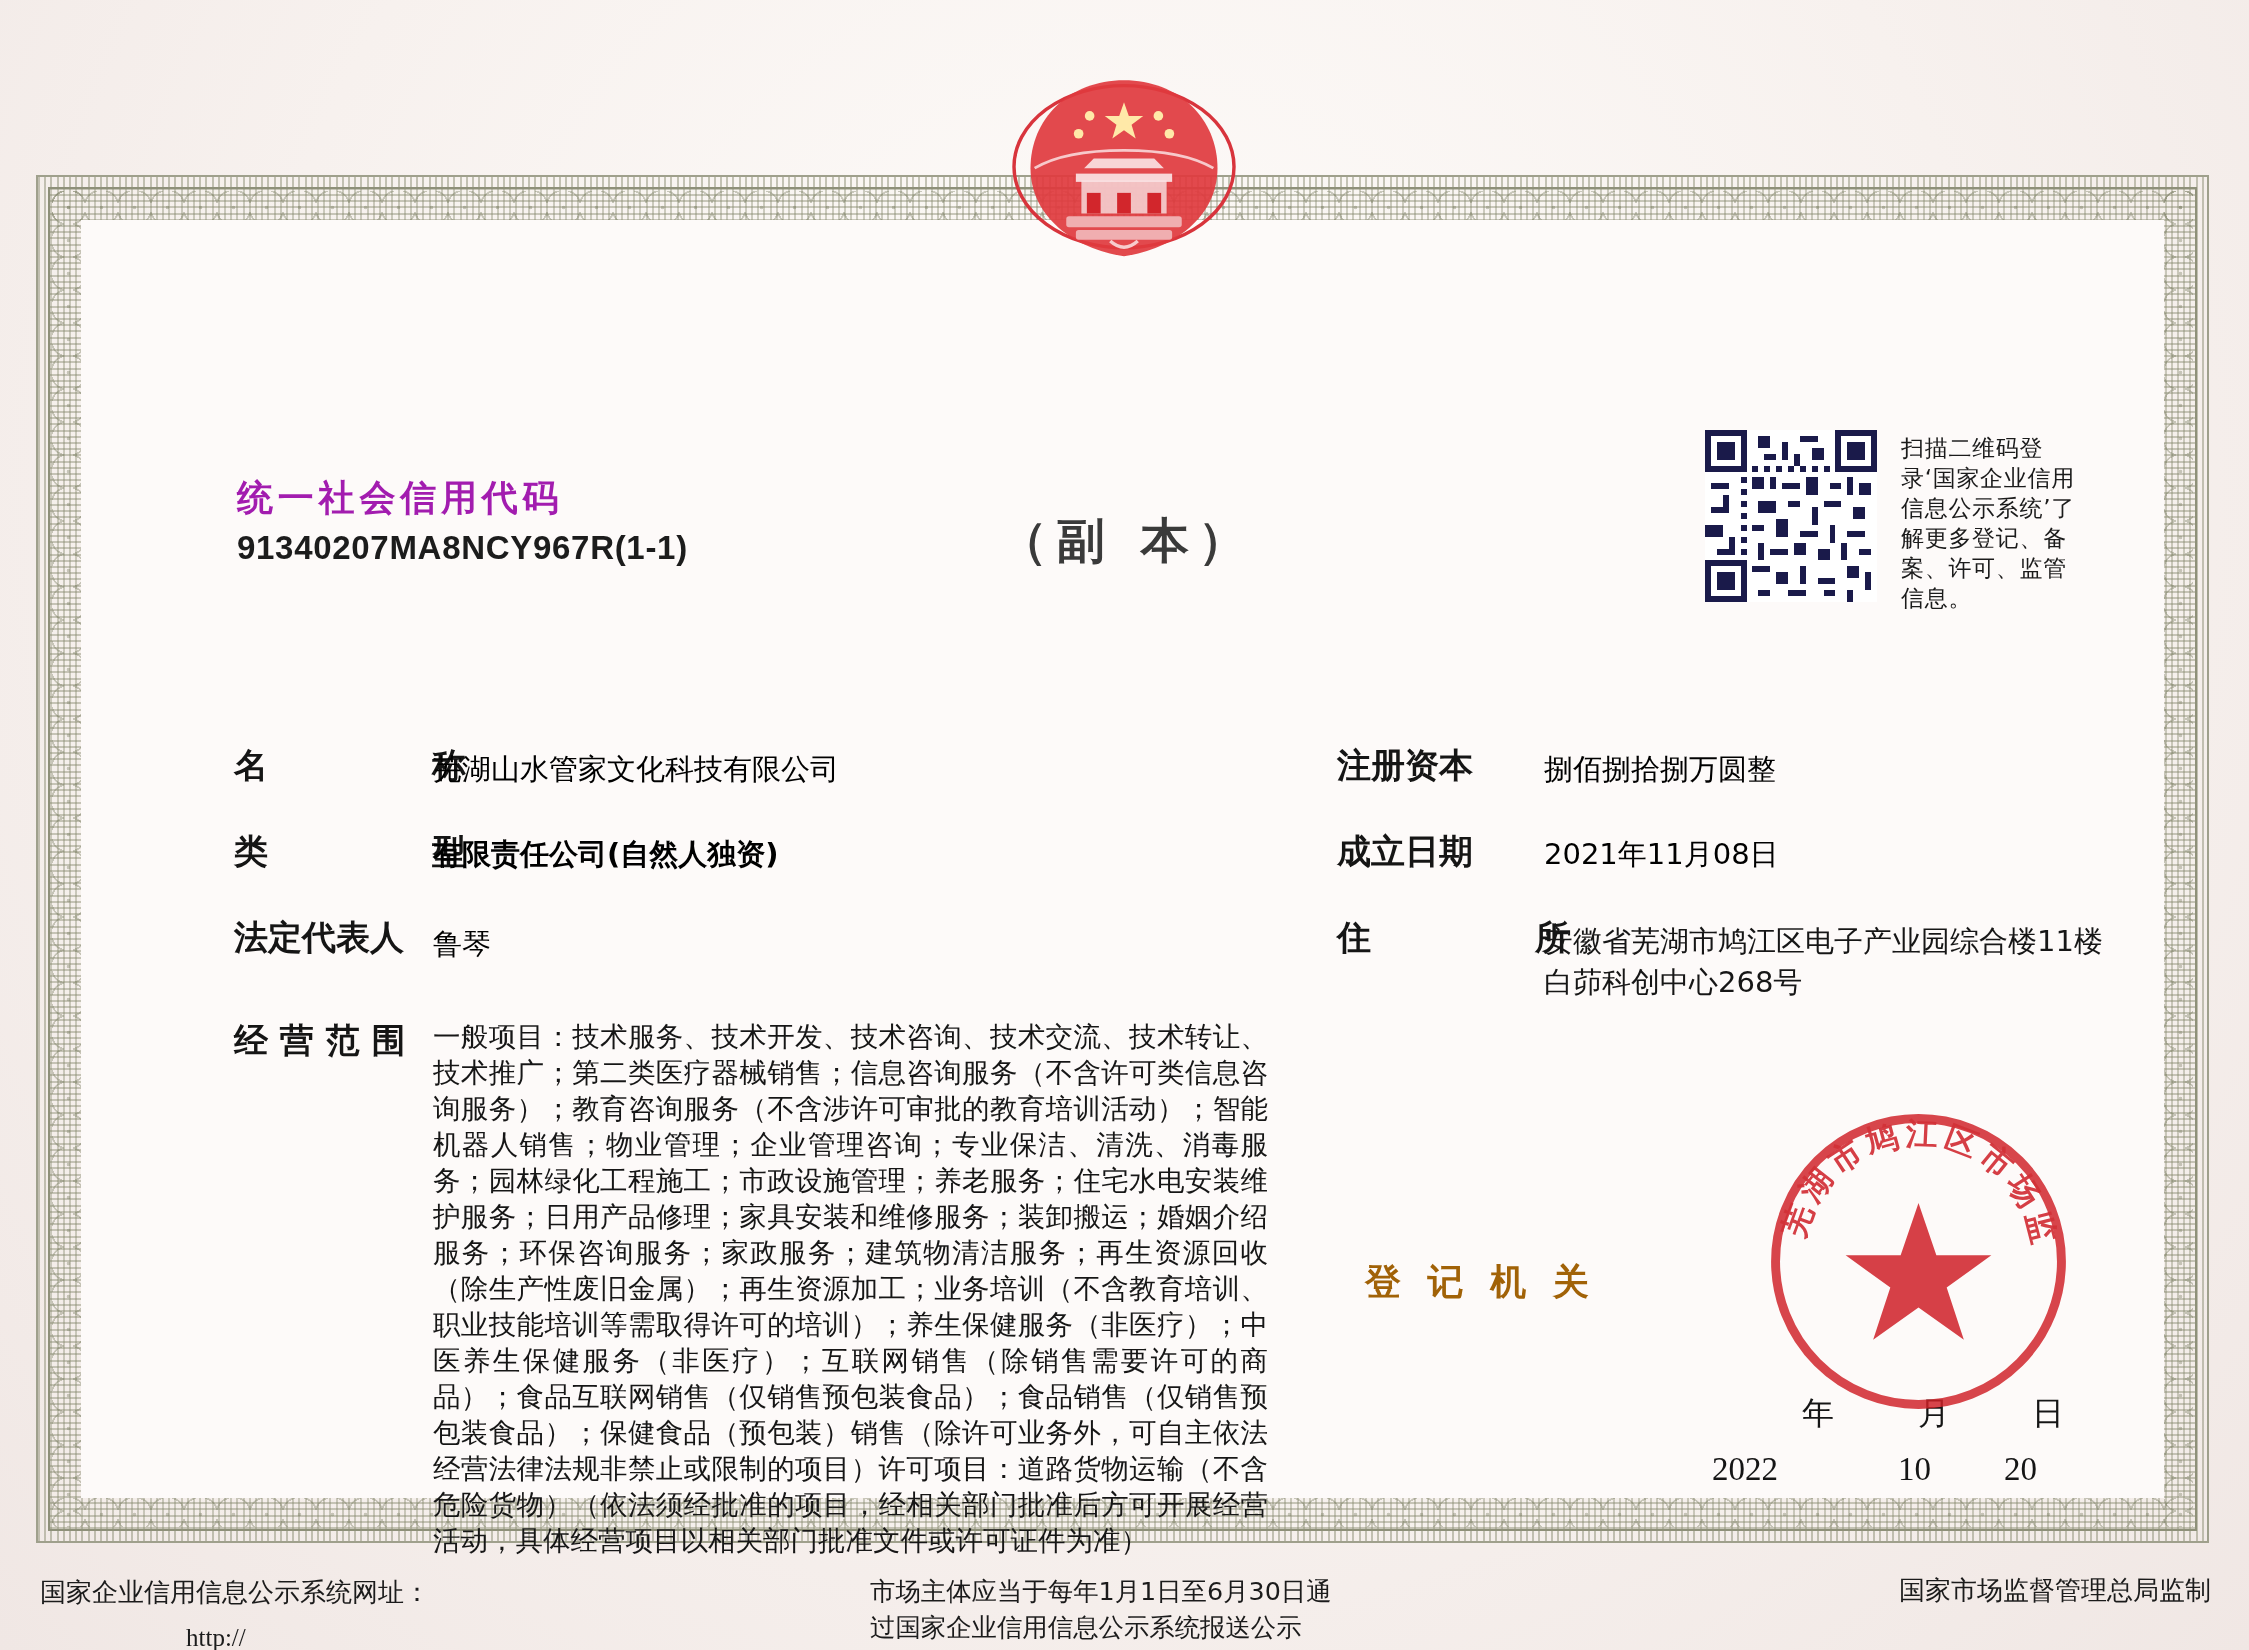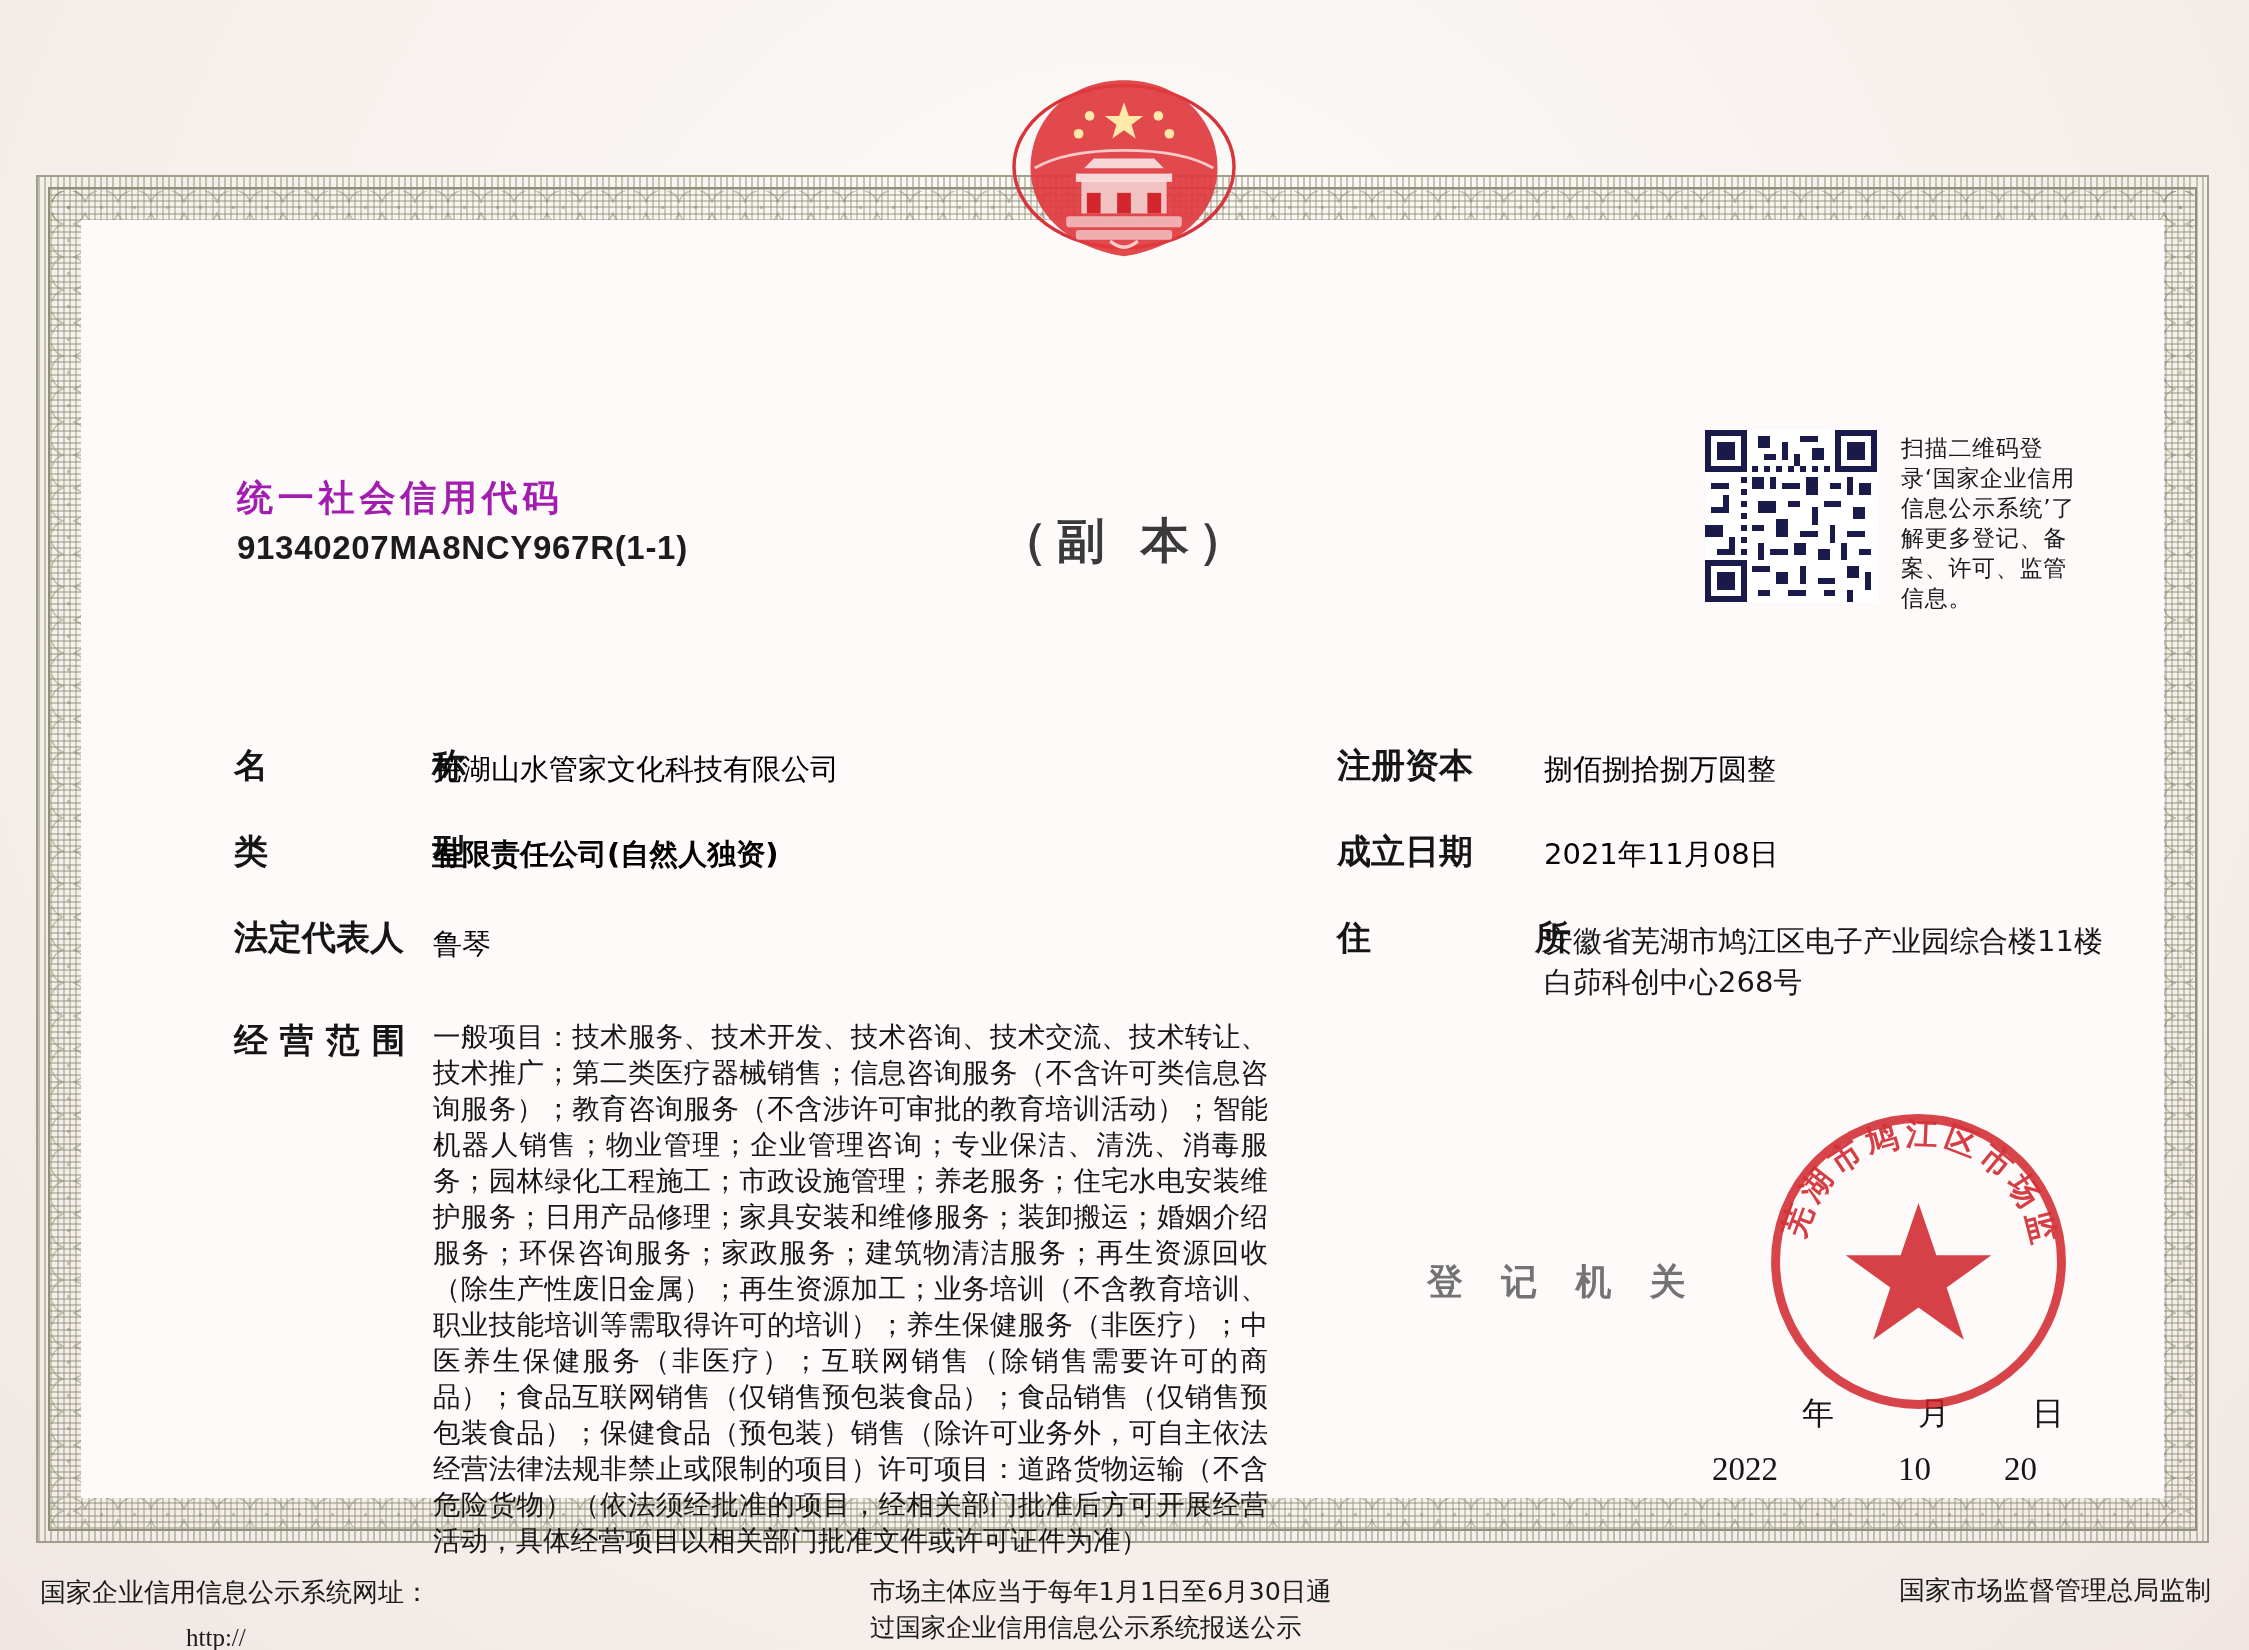--- a/index.html
+++ b/index.html
@@ -253,27 +253,27 @@
     font-size: 27.5px;
     line-height: 36px;
     color: #161616;
     text-align: justify;
     z-index: 7;
   }
 
   
   .lbl-authority {
     position: absolute;
-    left: 1427px;
+    left: 1365px;
     top: 1258px;
-    font-family: Liberation Mono, monospace;
+    font-family: Liberation Sans, sans-serif;
     font-weight: 700;
     font-size: 36px;
     letter-spacing: 8.3px;
-    color: #737373;
+    color: #a16207;
     z-index: 7;
   }
 
   
   .date-units {
     position: absolute;
     top: 1392px;
     font-family: "DejaVu Sans", "Liberation Sans", sans-serif;
     font-size: 32px;
     color: #151515;

